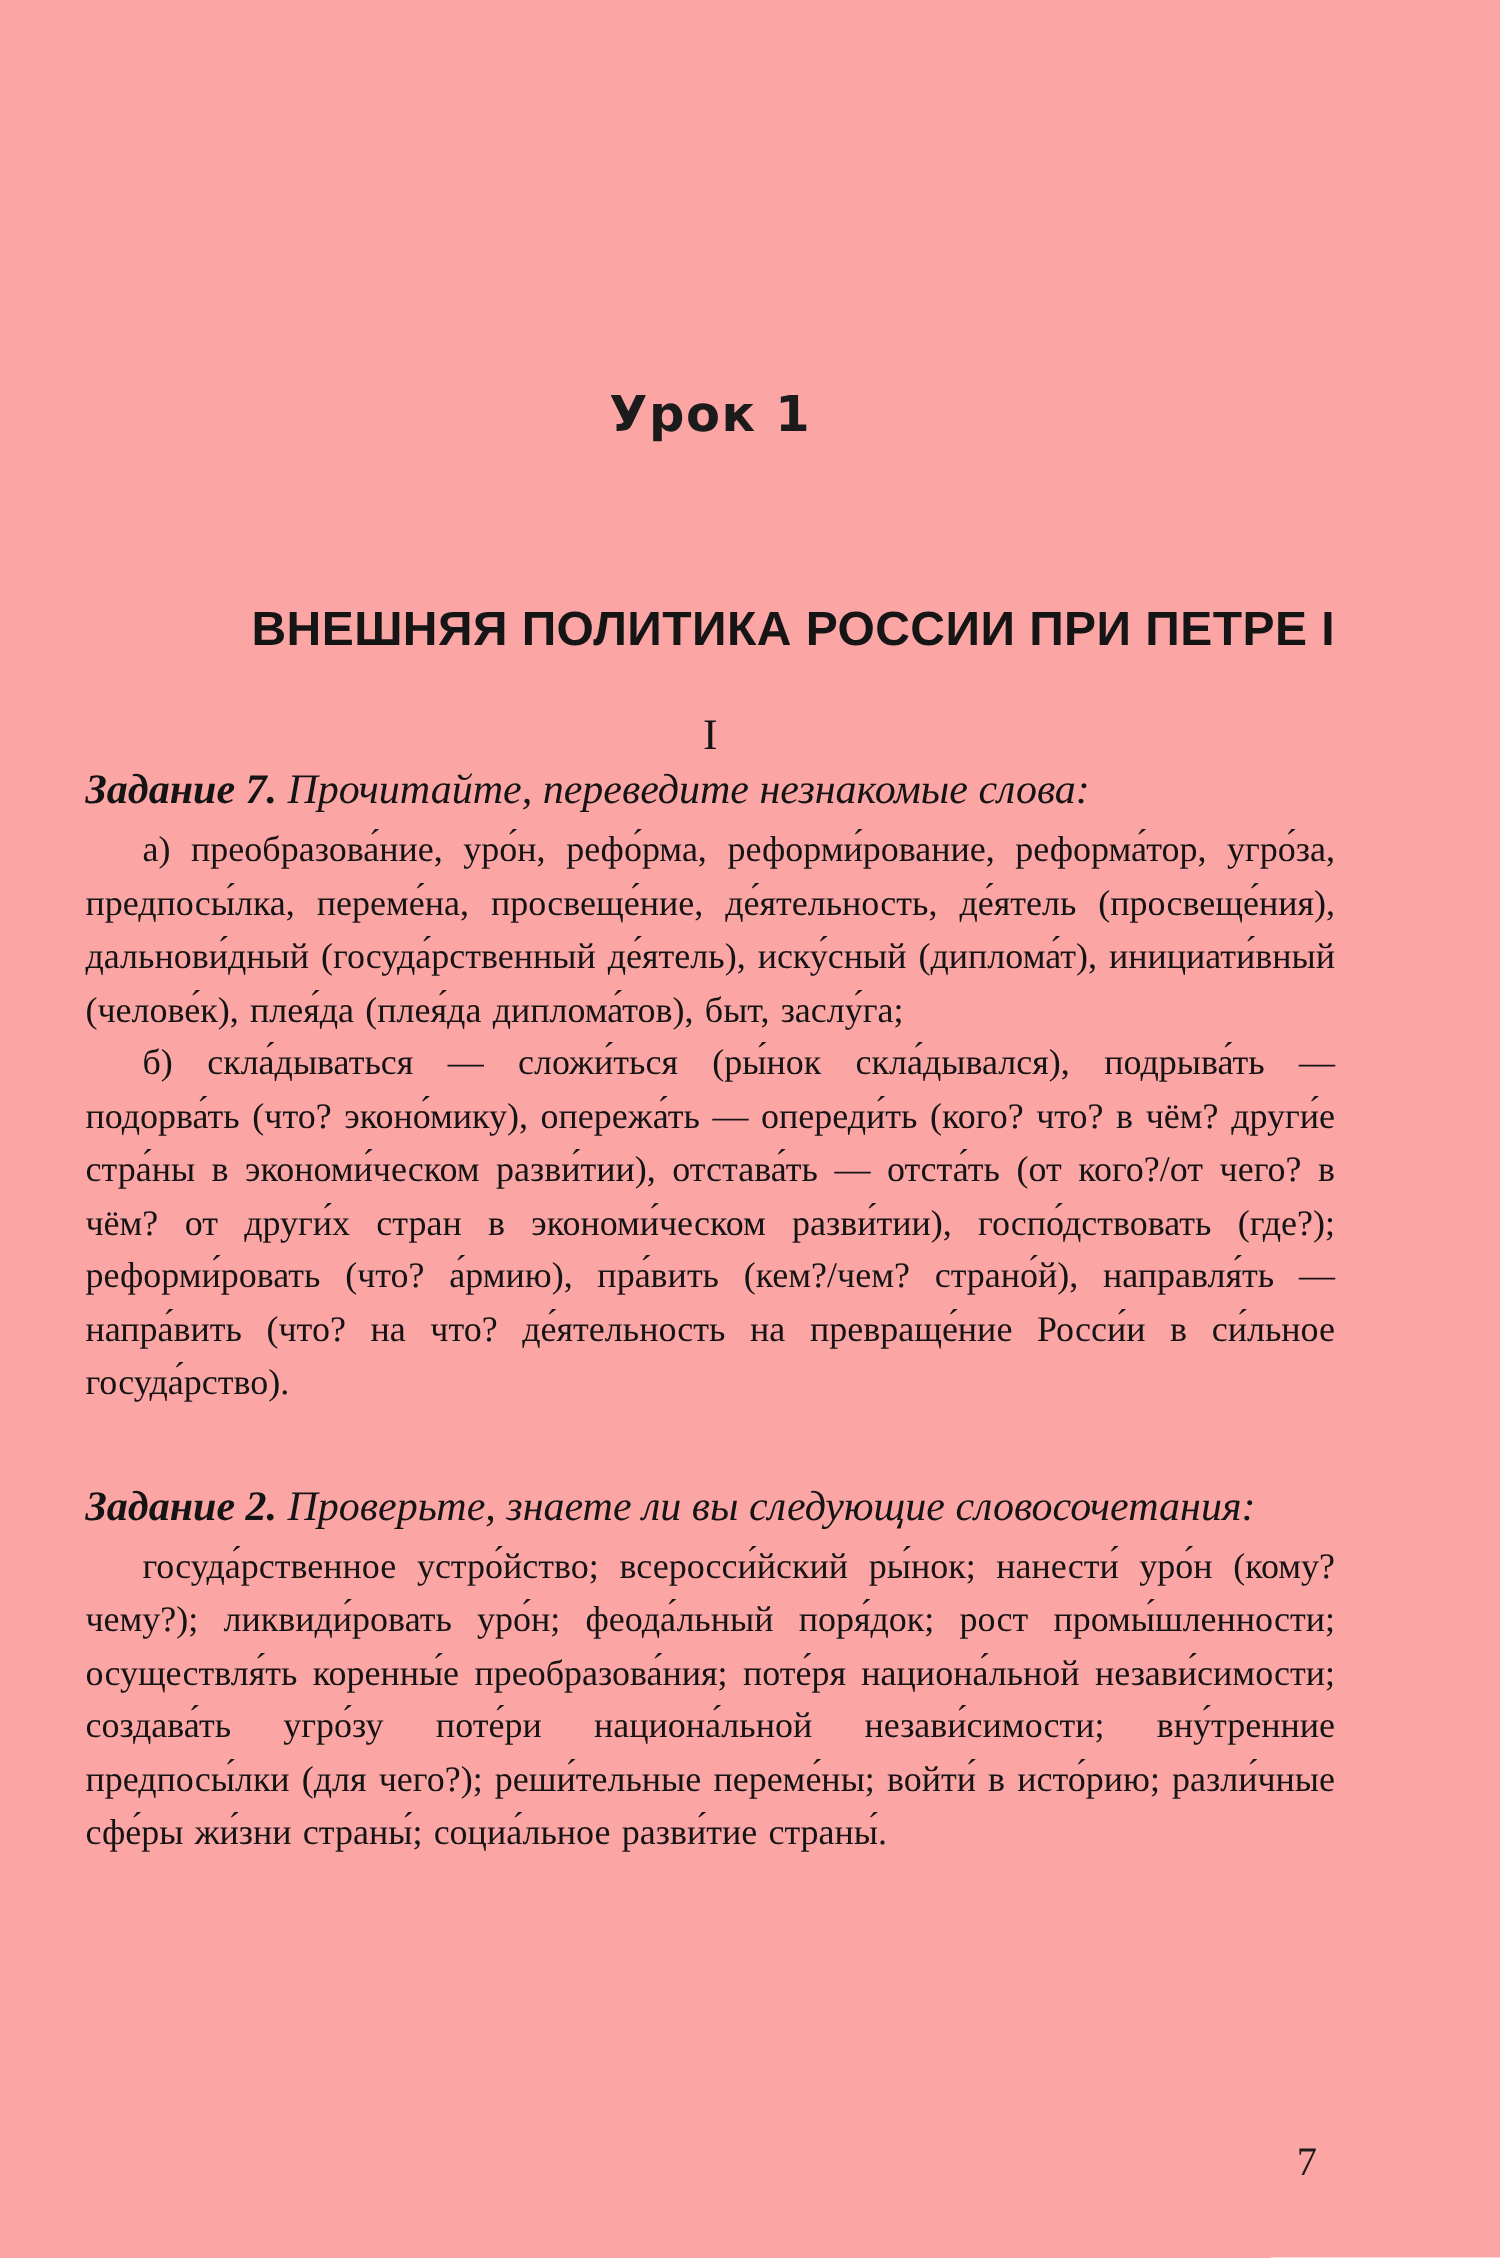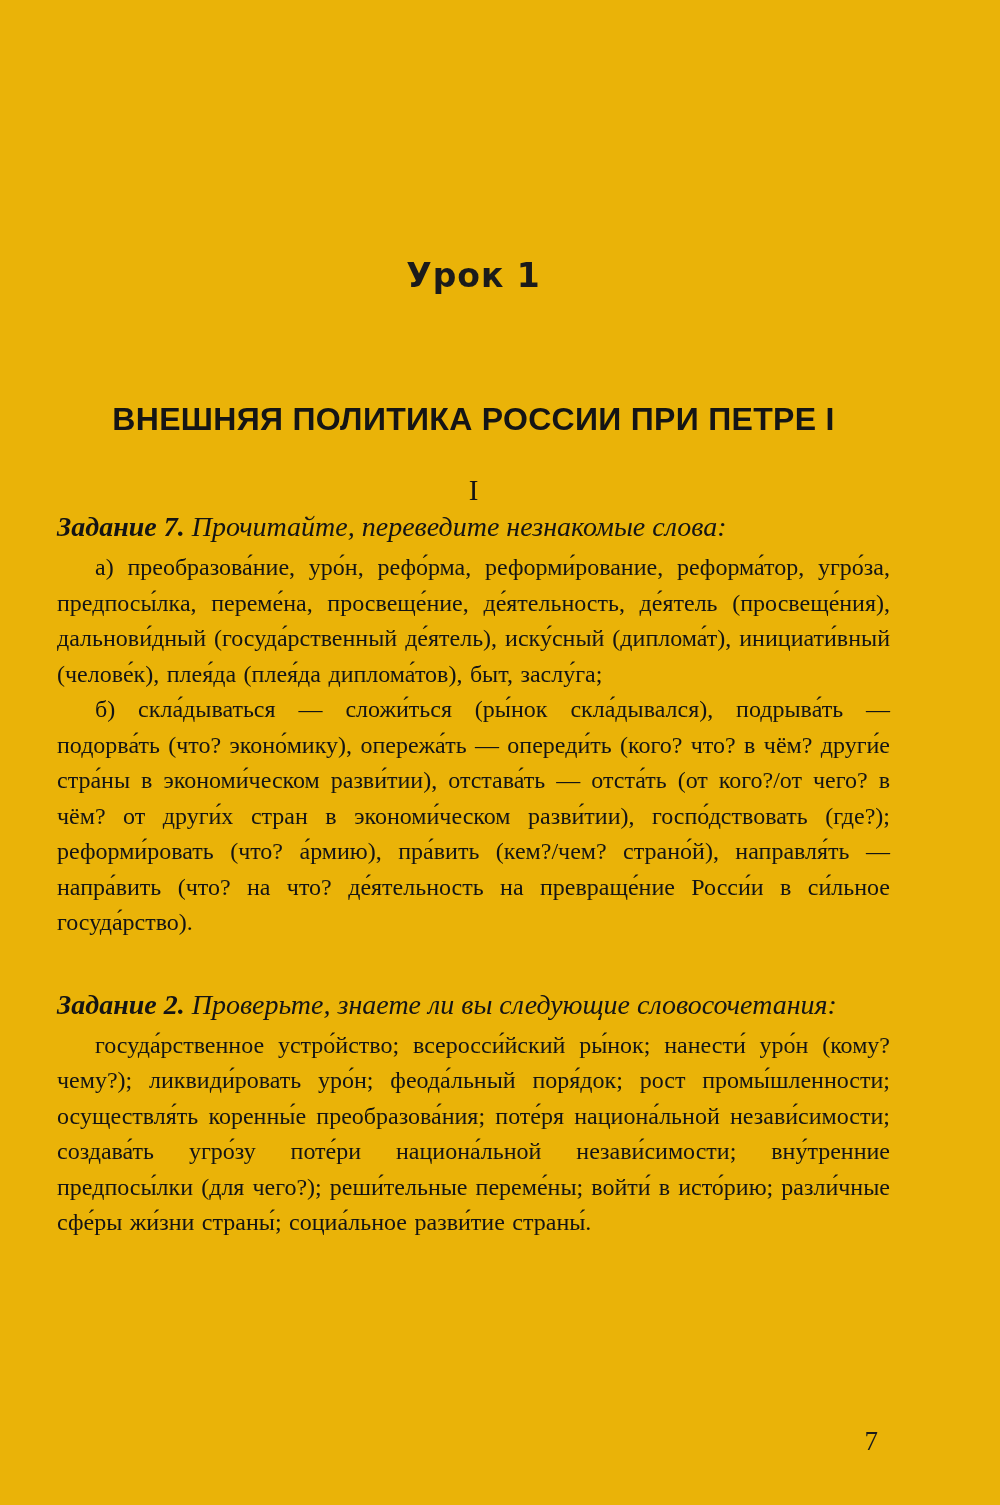--- a/index.html
+++ b/index.html
@@ -11,39 +11,39 @@
     width: 1000px;
     height: 1505px;
     position: relative;
     font-family: "Liberation Serif", serif;
     color: #141414;
     overflow: hidden;
   }
   .page {
     position: absolute;
     inset: 0;
-    background: #eab308;
+    background: #fca5a5;
   }
   .content {
     margin-left: 57px;
     margin-right: 110px; 
   }
   .lesson-title {
     margin-top: 256px;
     text-align: center;
     font-family: "DejaVu Sans", sans-serif;
     font-weight: bold;
     font-size: 33px;
     line-height: 40px;
     letter-spacing: 1px;
     color: #1b1b1b;
   }
   .chapter-title {
     margin-top: 104px;
-    text-align: center;
+    text-align: right;
     font-family: "Liberation Sans", sans-serif;
     font-weight: bold;
     font-size: 32px;
     line-height: 38px;
     letter-spacing: 0.3px;
     color: #151515;
   }
   .section-numeral {
     margin-top: 36px;
     text-align: center;

